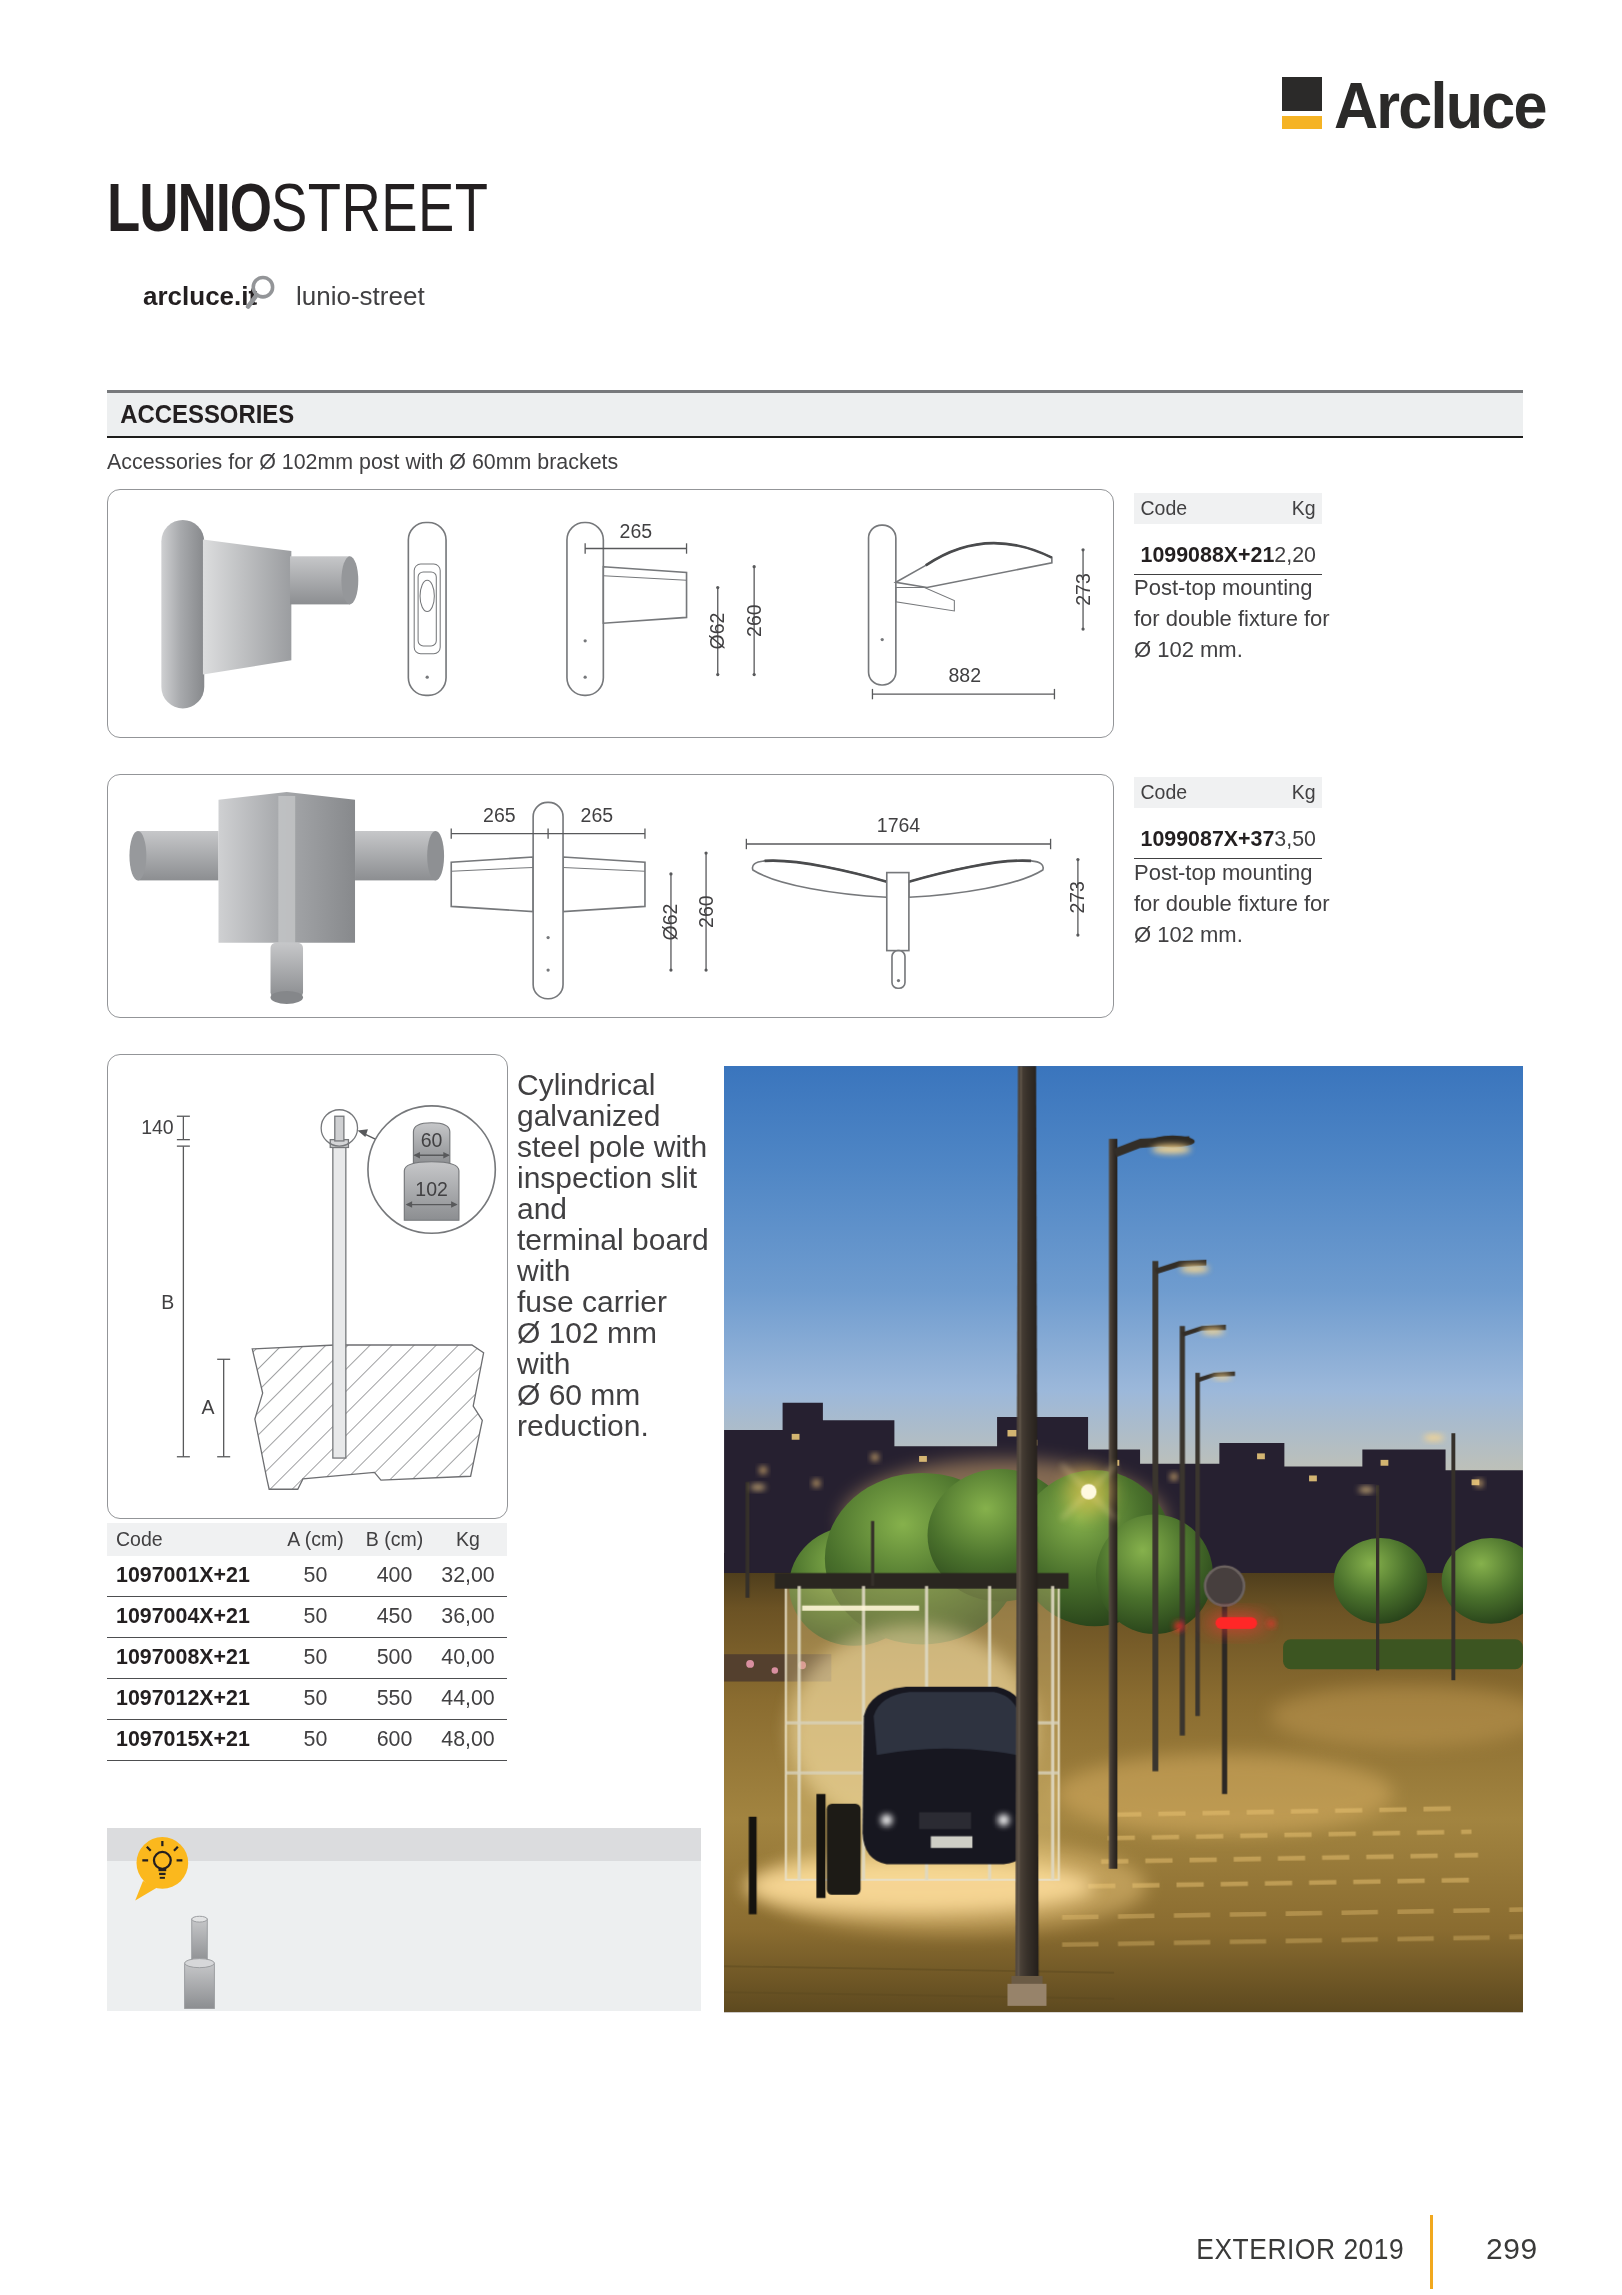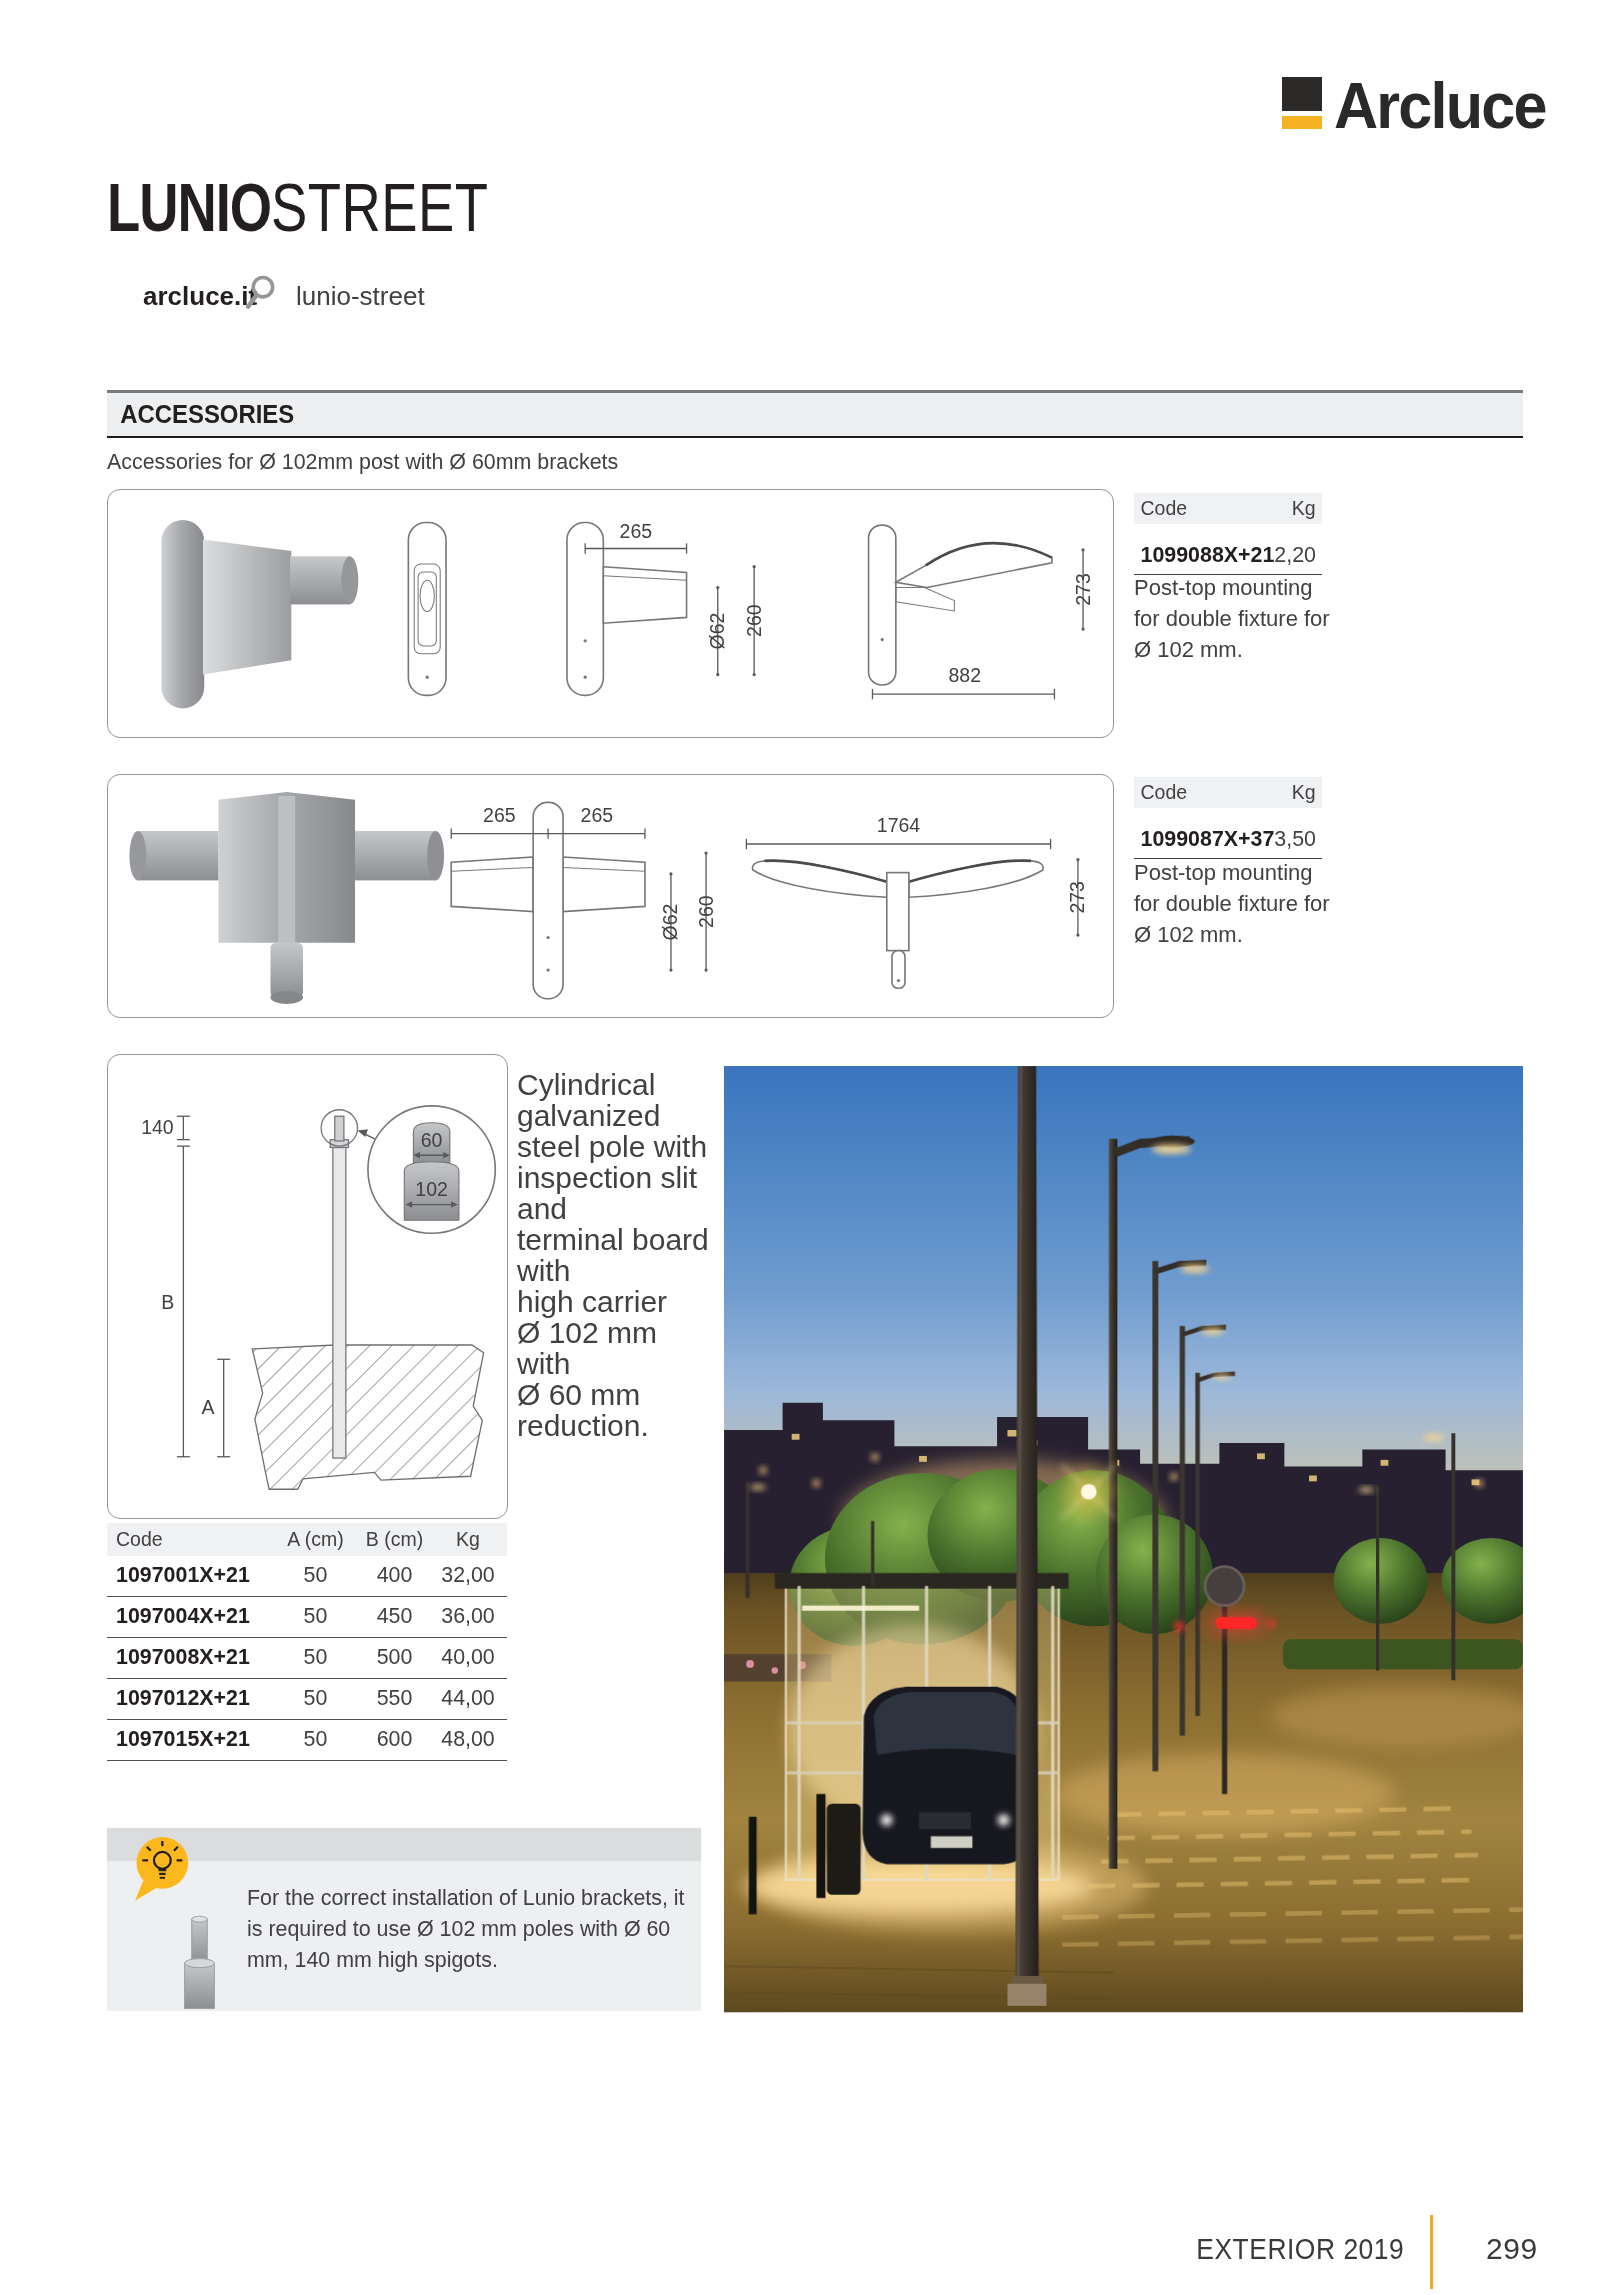--- a/index.html
+++ b/index.html
@@ -299,21 +299,21 @@
         <text class="dimtxt" x="154" y="552" text-anchor="middle">A</text>
       </g>
     </svg>
   </div>
 
   <div class="abs poledesc">
     <div>Cylindrical galvanized</div>
     <div>steel pole with</div>
     <div>inspection slit and</div>
     <div>terminal board with</div>
-    <div>high carrier</div>
+    <div>fuse carrier</div>
     <div>Ø 102 mm with</div>
     <div>Ø 60 mm reduction.</div>
   </div>
 
   <div class="abs ptable">
     <div class="hd">
       <span class="c0">Code</span>
       <span class="c1">A (cm)</span>
       <span class="c2">B (cm)</span>
       <span class="c3">Kg</span>
@@ -364,21 +364,20 @@
       <line x1="82" y1="27" x2="88" y2="21" stroke="#231f20" stroke-width="3.5"></line>
       <line x1="42" y1="42" x2="33" y2="42" stroke="#231f20" stroke-width="3.5"></line>
       <line x1="86" y1="42" x2="95" y2="42" stroke="#231f20" stroke-width="3.5"></line>
     </svg>
     <svg class="abs" style="left:65px;top:86px;" width="55" height="97" viewBox="0 0 84 150">
       <rect x="30" y="8" width="24" height="68" fill="url(#g1v)" stroke="#9a9c9f" stroke-width="1.5"></rect>
       <ellipse cx="42" cy="8" rx="12" ry="4.5" fill="#e2e3e4" stroke="#9a9c9f" stroke-width="1.5"></ellipse>
       <rect x="19" y="76" width="46" height="70" fill="url(#g1v)" stroke="#9a9c9f" stroke-width="1.5"></rect>
       <ellipse cx="42" cy="76" rx="23" ry="7" fill="#d6d7d9" stroke="#9a9c9f" stroke-width="1.5"></ellipse>
     </svg>
-    <div class="notetext">For the correct installation of Lunio brackets, it is required to use Ø 102 mm poles with Ø 60 mm, 140 mm high spigots.</div>
   </div>
 
   <div class="abs photo">
     <div class="sky"></div>
     <div class="ground"></div>
     <svg class="abs" style="left:0;top:0;" width="799" height="947" viewBox="0 0 1229 1457">
       <defs>
         <radialGradient id="treeG" cx=".4" cy=".3" r=".8">
           <stop offset="0" stop-color="#86b14c"></stop>
             <stop offset=".5" stop-color="#4a712c"></stop>

